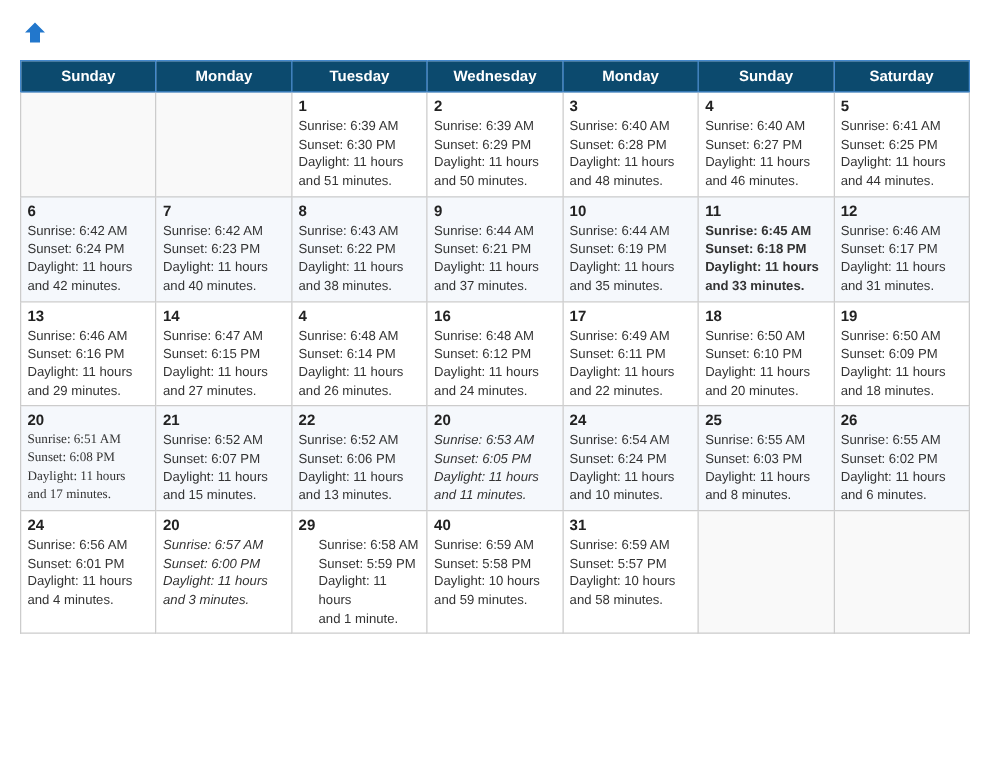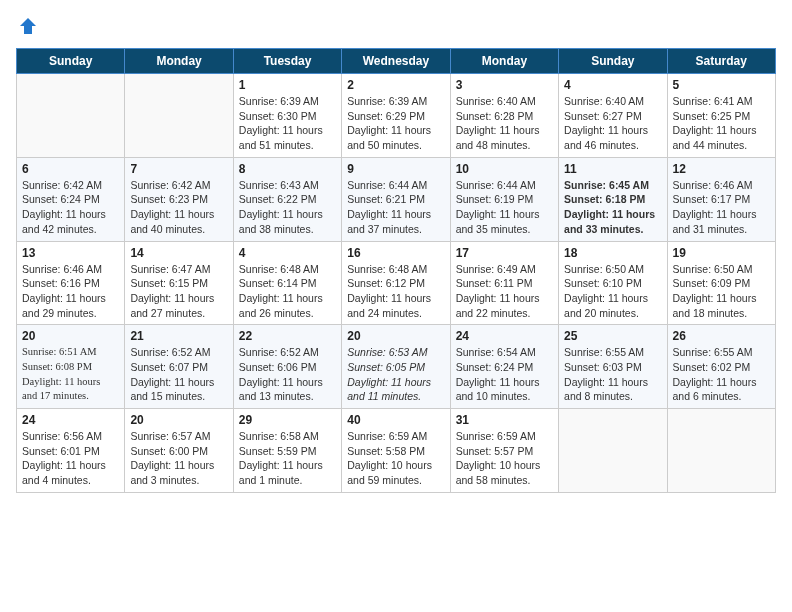--- a/index.html
+++ b/index.html
@@ -317,28 +317,28 @@
       <tr>
         <td>
           <span class="day-number">24</span>
           <div class="day-detail" style="white-space: pre-line;">Sunrise: 6:56 AM
 Sunset: 6:01 PM
 Daylight: 11 hours
 and 4 minutes.</div>
         </td>
         <td>
           <span class="day-number">20</span>
-          <div class="day-detail" style="white-space: pre-line;">Sunrise: 6:57 AM
+          <div class="day-detail" style="white-space: pre-line; font-style: italic;">Sunrise: 6:57 AM
 Sunset: 6:00 PM
 Daylight: 11 hours
 and 3 minutes.</div>
         </td>
         <td>
           <span class="day-number">29</span>
-          <div class="day-detail" style="white-space: pre-line;">Sunrise: 6:58 AM
+          <div class="day-detail" style="white-space: pre-line; margin-left: 16px;">Sunrise: 6:58 AM
 Sunset: 5:59 PM
 Daylight: 11 hours
 and 1 minute.</div>
         </td>
         <td>
           <span class="day-number">40</span>
           <div class="day-detail" style="white-space: pre-line;">Sunrise: 6:59 AM
 Sunset: 5:58 PM
 Daylight: 10 hours
 and 59 minutes.</div>

